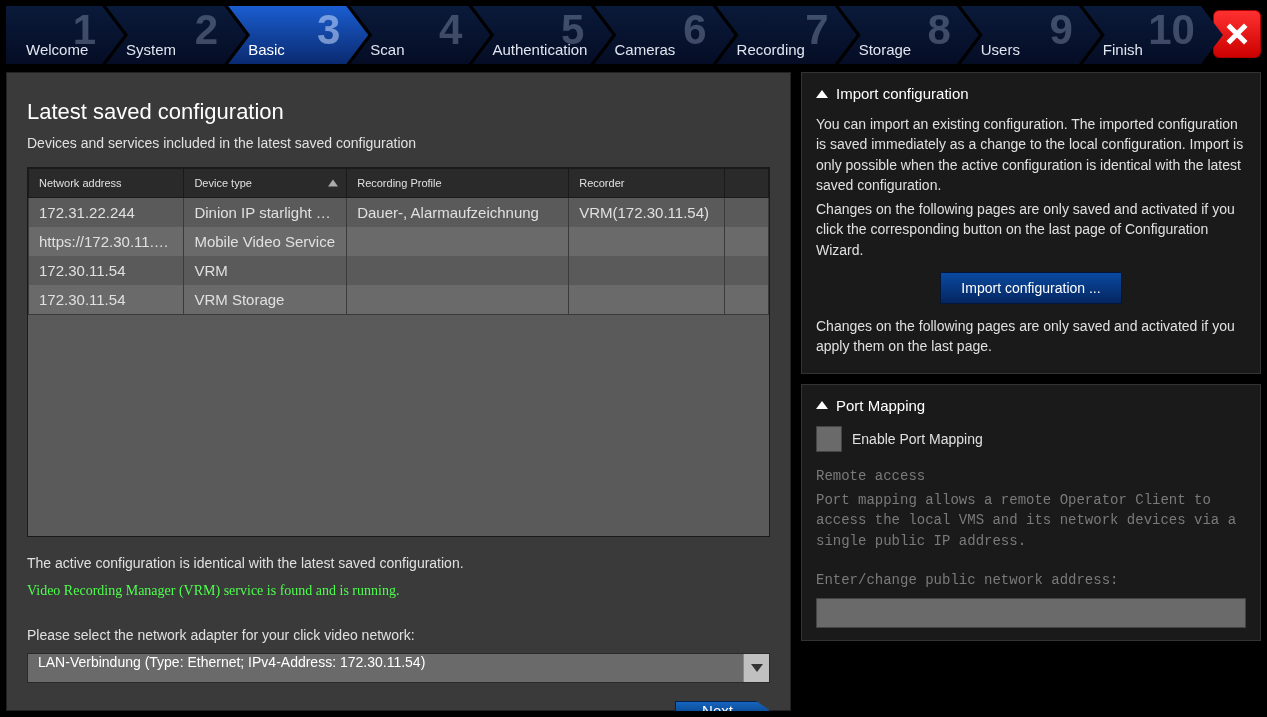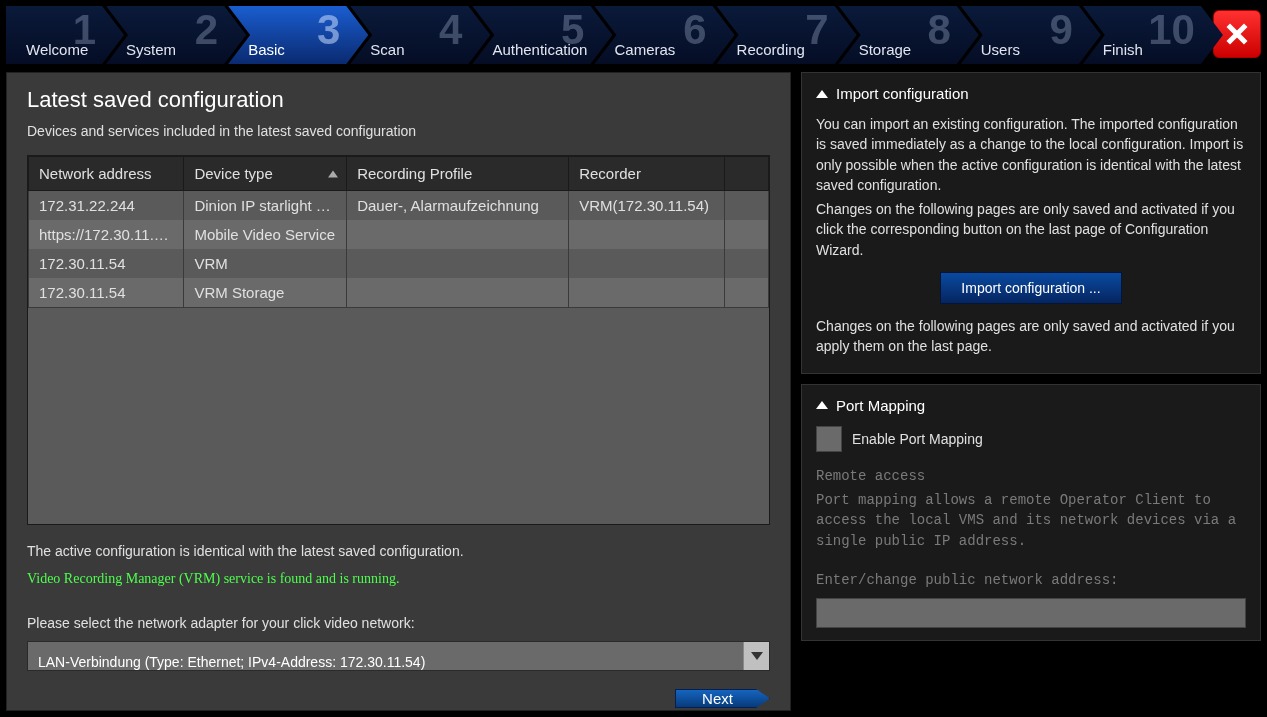--- a/index.html
+++ b/index.html
@@ -83,21 +83,21 @@
     .content {
       display: flex;
       flex: 1;
       gap: 10px;
       margin-top: 8px;
       overflow: hidden;
     }
     .left-panel {
       flex: 1;
       background: #3a3a3a;
-      padding: 14px 20px;
+      padding: 26px 20px;
       display: flex;
       flex-direction: column;
       border: 1px solid #222;
     }
     .right-panel {
       width: 460px;
       display: flex;
       flex-direction: column;
       gap: 10px;
     }
@@ -125,21 +125,21 @@
     .table {
       width: 100%;
       border-collapse: collapse;
     }
     .table th {
       background: #2a2a2a;
       color: #e0e0e0;
       font-weight: normal;
       text-align: left;
       padding: 8px 10px;
-      font-size: 15px;
+      font-size: 11px;
       border: 1px solid #1a1a1a;
       position: relative;
     }
     .table th .sort-icon {
       position: absolute;
       right: 8px;
       top: 50%;
       transform: translateY(-50%);
       width: 0; height: 0;
       border-left: 5px solid transparent;
@@ -180,21 +180,21 @@
     }
     .adapter-label {
       font-size: 14px;
       margin-top: 28px;
       color: #e0e0e0;
     }
 
     .select-wrap {
       margin-top: 10px;
       display: flex;
-      align-items: flex-end;
+      align-items: flex-start;
       background: #6a6a6a;
       height: 30px;
       border: 1px solid #2a2a2a;
     }
     .select-value {
       flex: 1;
       padding: 0 10px;
       font-size: 14px;
       color: #fff;
     }

